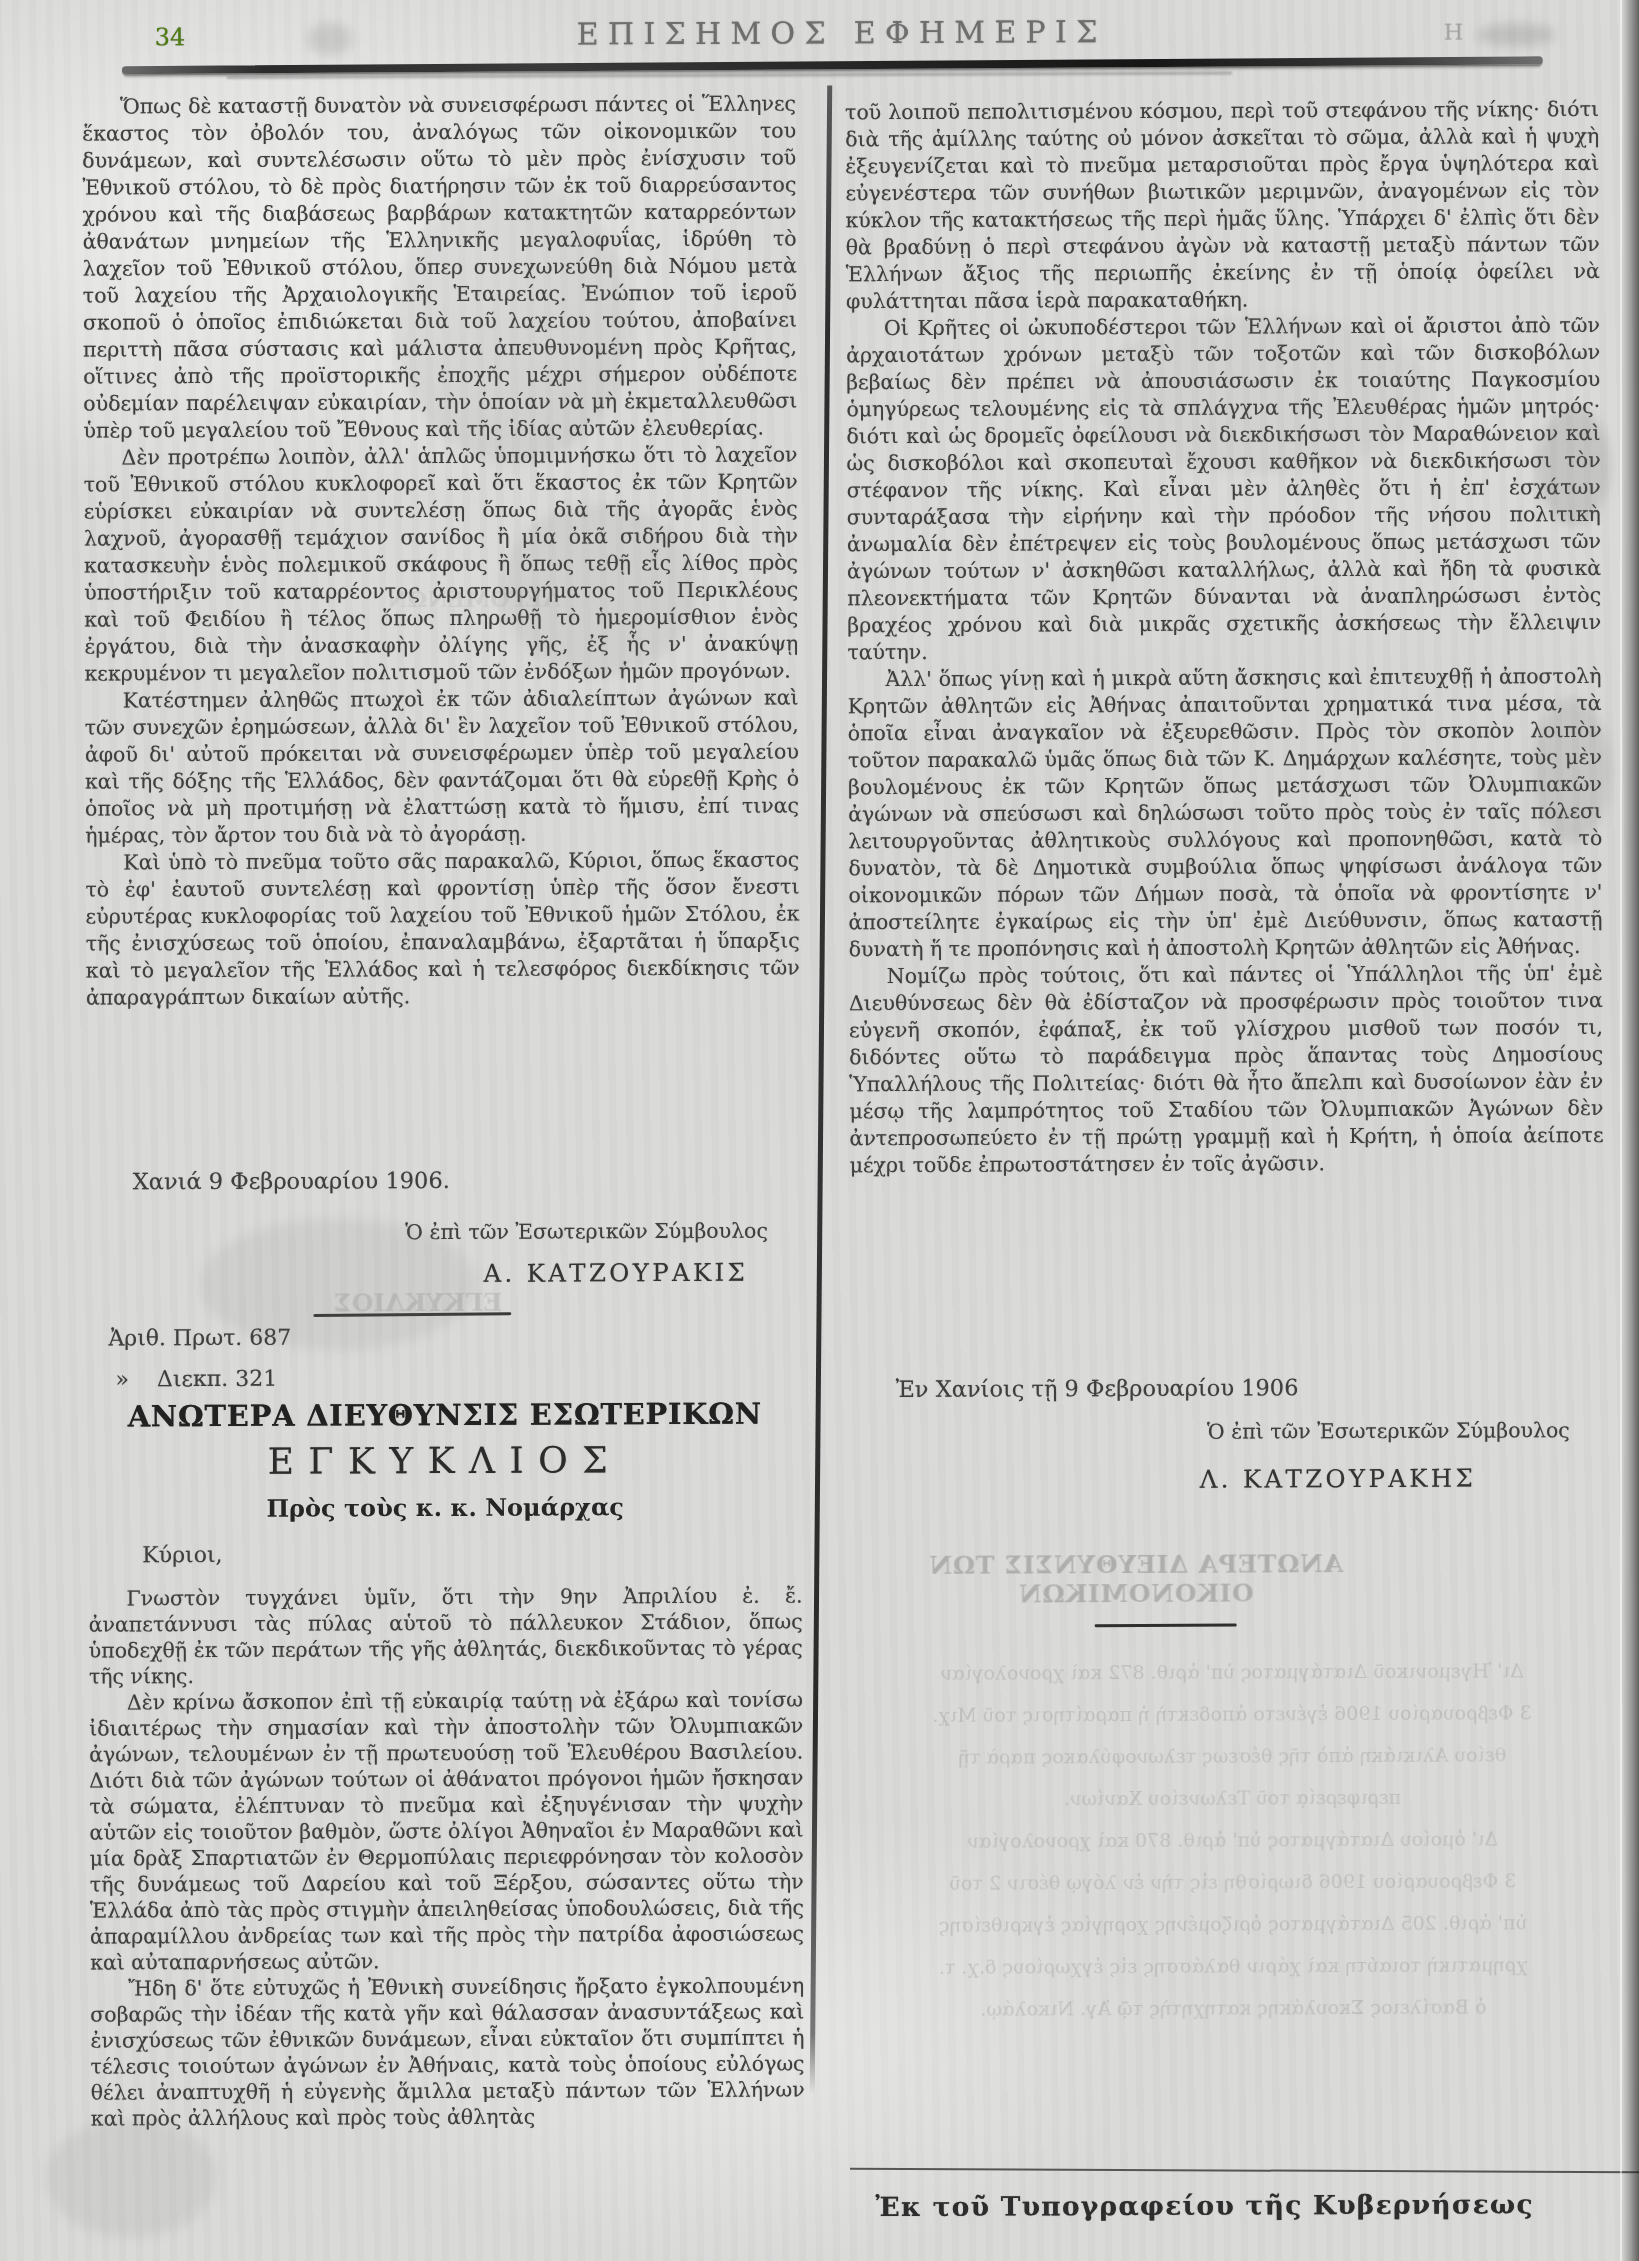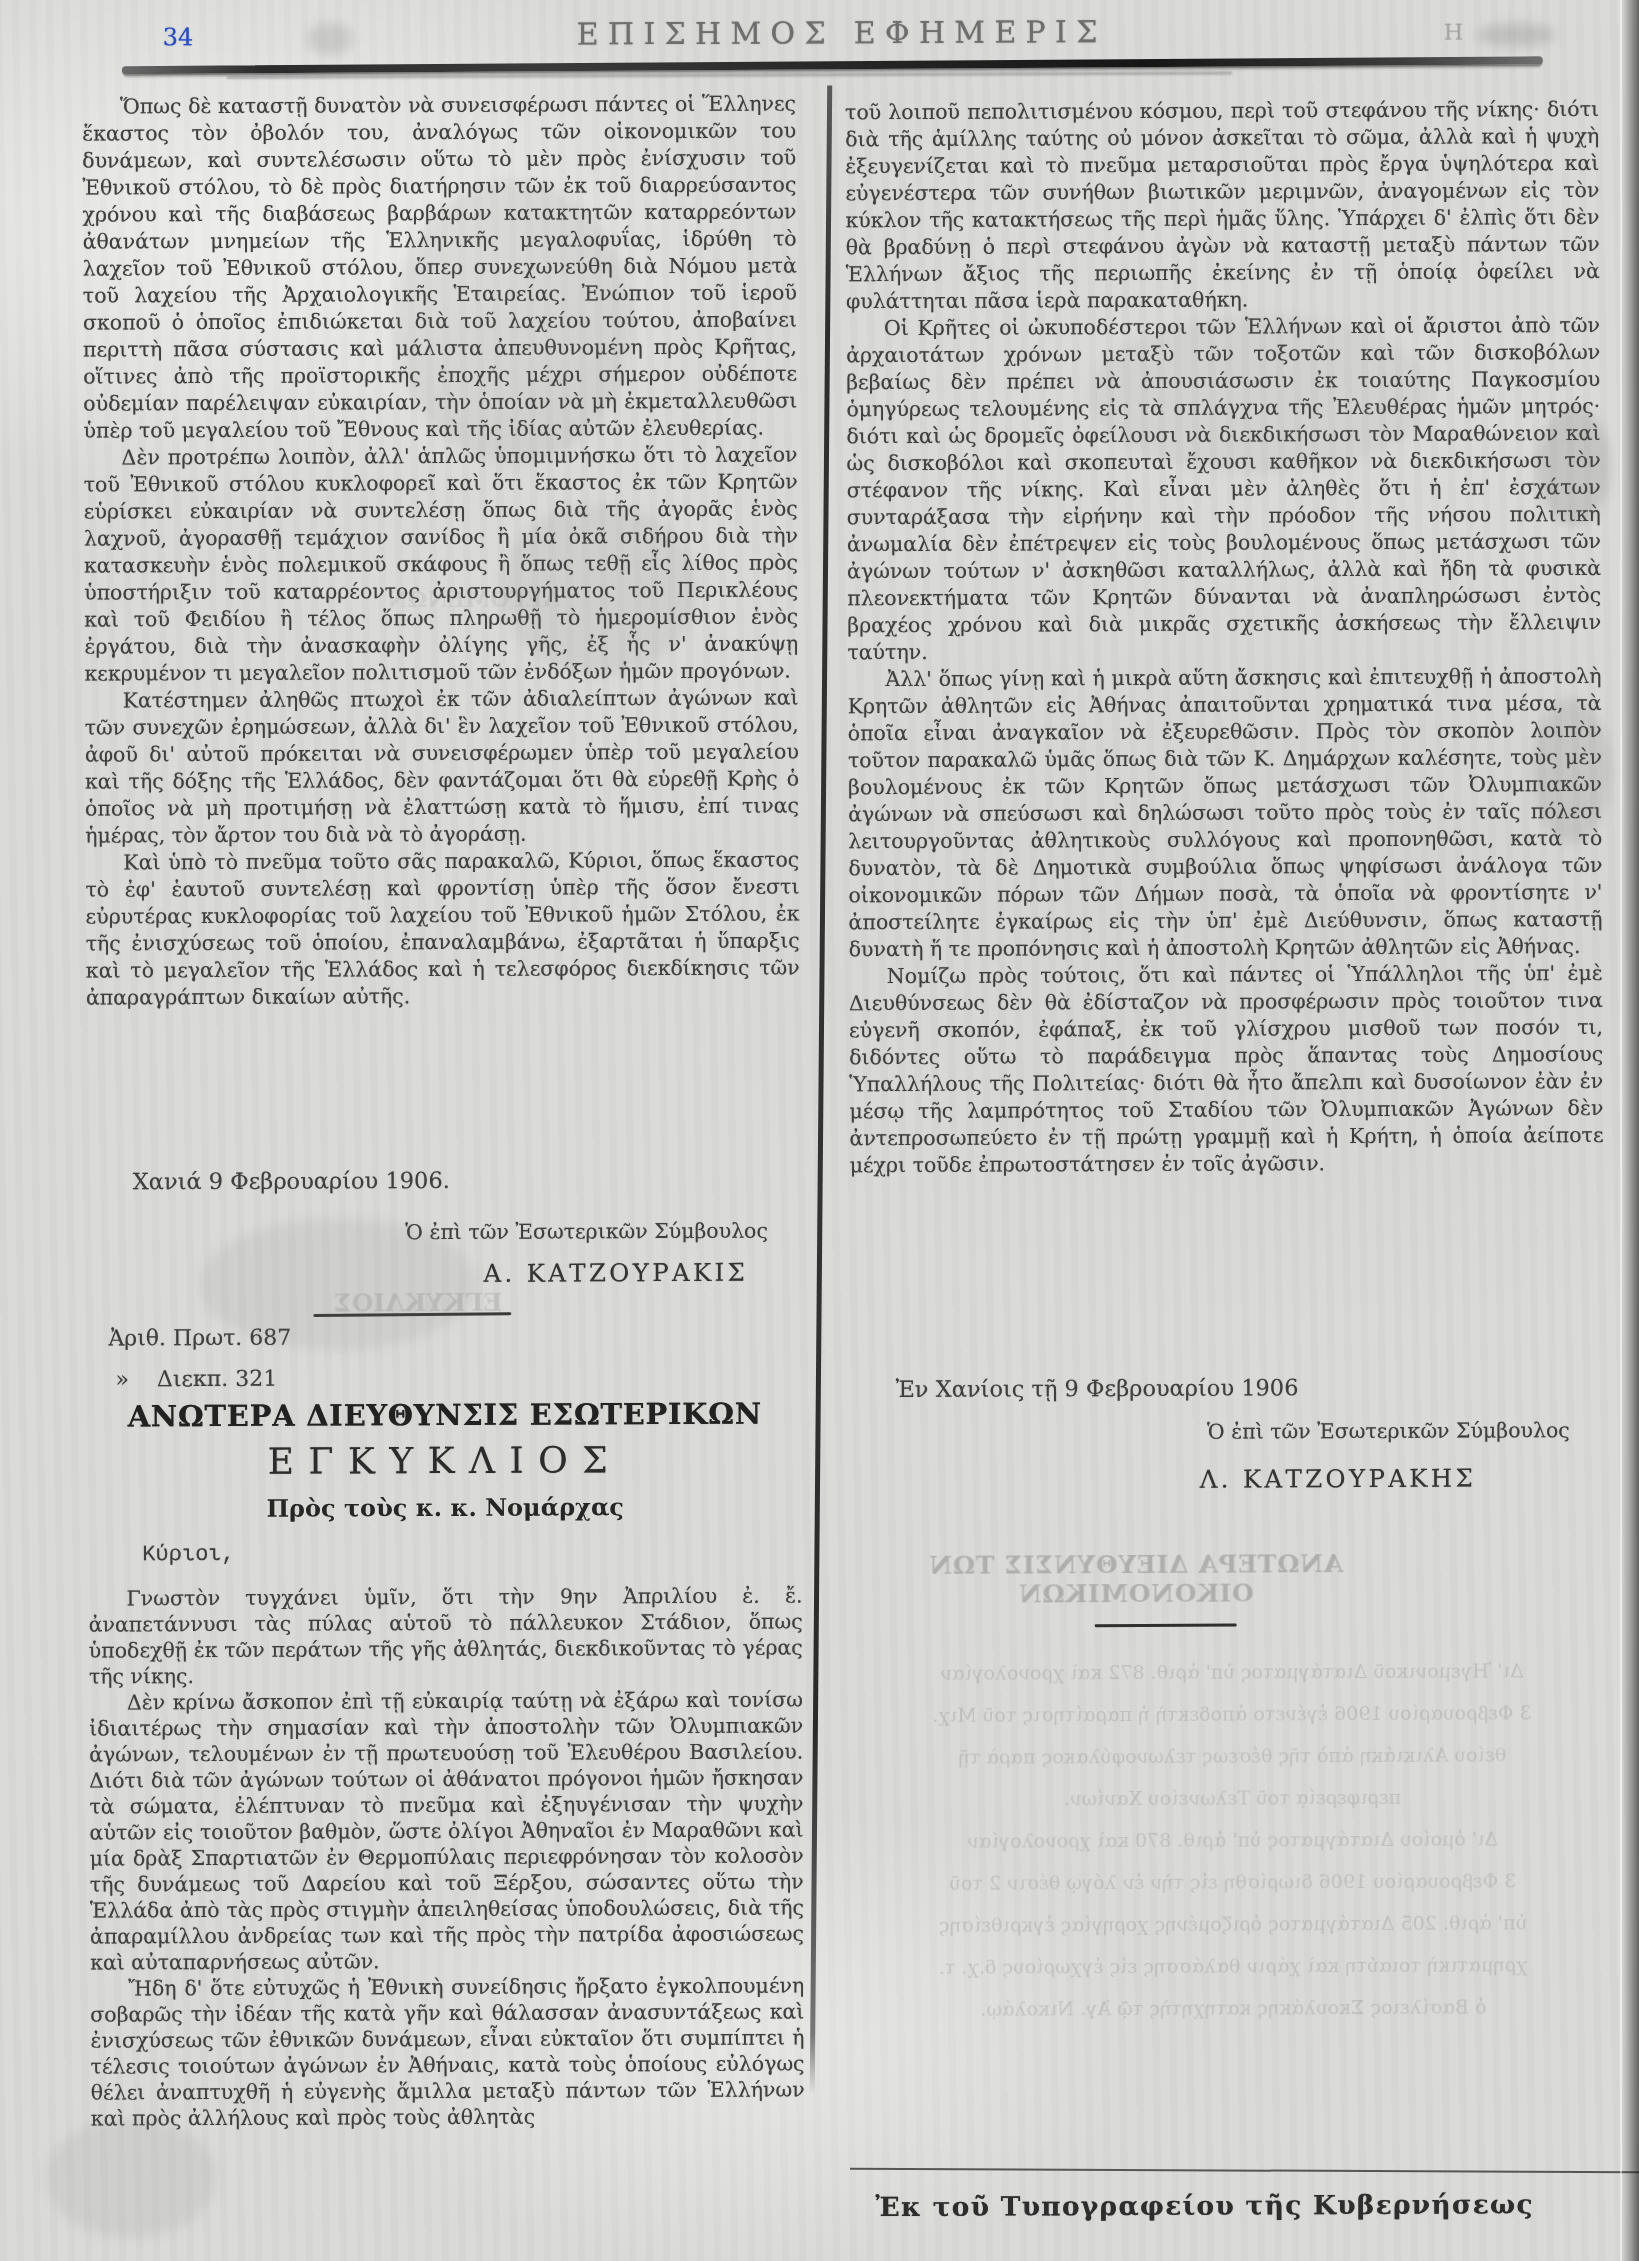--- a/index.html
+++ b/index.html
@@ -14,21 +14,21 @@
       repeating-linear-gradient(89deg, rgba(130,130,130,.045) 0 7.3px, rgba(235,235,235,.05) 7.3px 17px);
   }
   .abs{position:absolute;}
   .noint{cursor:default;}
   .sheet{position:absolute;left:0;top:0;width:1639px;height:2261px;transform:rotate(-0.25deg);transform-origin:55% 45%;}
   .ink{color:#3f3f3f;text-shadow:0 0 1px rgba(75,75,75,.55);}
   .body-text{font-size:20.5px;line-height:27px;text-align:justify;}
   .body-text p{margin:0;text-indent:38px;}
   .tight{line-height:26px;}
   .masthead{font-size:30px;letter-spacing:9.3px;color:#6e6e6e;text-shadow:0 0 1.3px rgba(110,110,110,.8);white-space:nowrap;}
-  .pagenum{font-size:24px;color:#1d4ed8;text-shadow:0 0 1.3px rgba(90,90,90,.7);margin-left:8px;}
+  .pagenum{font-size:24px;color:#4d7c0f;text-shadow:0 0 1.3px rgba(90,90,90,.7);}
   .rule-main{background:linear-gradient(90deg,#6a6a6a 0%,#2b2b2b 10%,#3a3a3a 30%,#232323 55%,#161616 72%,#3c3c3c 90%,#6f6f6f 100%);border-radius:4px;box-shadow:0 4.6px 2.6px -2px rgba(90,90,90,.55), 0 1.3px 0 rgba(40,40,40,.35);}
   .divider{background:linear-gradient(#5a5a5a,#2e2e2e 12%,#333 55%,#2a2a2a 82%,#777 97%,rgba(120,120,120,0));}
   .dateline{font-size:22.5px;}
   .sig-title{font-size:20.5px;text-align:right;}
   .sig-name{font-size:24.5px;letter-spacing:3.3px;text-align:right;color:#343434;text-shadow:0 0 1px rgba(60,60,60,.6);}
   .proto{font-size:22px;}
   .heading1{font-size:29px;font-weight:bold;text-align:center;color:#222;letter-spacing:0.7px;text-shadow:0 0 0.7px rgba(40,40,40,.7);}
   .heading2{font-size:36px;text-align:center;letter-spacing:14.5px;color:#2c2c2c;text-shadow:0 0 1px rgba(50,50,50,.6);}
   .heading3{font-size:24px;font-weight:bold;text-align:center;color:#262626;}
   .salut{font-size:22px;}
@@ -68,21 +68,21 @@
 
   <div class="abs mirror bleed noint" style="left:278px;top:1286px;width:278px;font-size:25px;font-weight:bold;opacity:.30;text-align:center;">ΕΓΚΥΚΛΙΟΣ</div>
   <div class="abs noint" style="left:312px;top:1311px;width:198px;height:3.3px;background:#3a3a3a;border-radius:2px;transform:rotate(-.3deg);"></div>
 
   <div class="abs proto ink" style="left:107px;top:1322px;">Ἀριθ. Πρωτ.  687</div>
   <div class="abs proto ink" style="left:114px;top:1363px;">»&nbsp;&nbsp;&nbsp;&nbsp;Διεκπ.  321</div>
 
   <div class="abs heading1" style="left:86px;top:1396px;width:714px;">ΑΝΩΤΕΡΑ ΔΙΕΥΘΥΝΣΙΣ ΕΣΩΤΕΡΙΚΩΝ</div>
   <div class="abs heading2" style="left:86px;top:1438px;width:714px;">ΕΓΚΥΚΛΙΟΣ</div>
   <div class="abs heading3" style="left:86px;top:1491px;width:714px;">Πρὸς τοὺς κ. κ. Νομάρχας</div>
-  <div class="abs salut ink" style="left:140px;top:1539px;font-family:Liberation Mono, monospace;">Κύριοι,</div>
+  <div class="abs salut ink" style="left:140px;top:1539px;">Κύριοι,</div>
 
   <div class="abs body-text ink tight" style="left:86px;top:1582px;width:714px;">
     <p>Γνωστὸν τυγχάνει ὑμῖν, ὅτι τὴν 9ην Ἀπριλίου ἐ. ἔ. ἀναπετάννυσι τὰς πύλας αὑτοῦ τὸ πάλλευκον Στάδιον, ὅπως ὑποδεχθῇ ἐκ τῶν περάτων τῆς γῆς ἀθλητάς, διεκδικοῦντας τὸ γέρας τῆς νίκης.</p>
     <p>Δὲν κρίνω ἄσκοπον ἐπὶ τῇ εὐκαιρίᾳ ταύτῃ νὰ ἐξάρω καὶ τονίσω ἰδιαιτέρως τὴν σημασίαν καὶ τὴν ἀποστολὴν τῶν Ὀλυμπιακῶν ἀγώνων, τελουμένων ἐν τῇ πρωτευούσῃ τοῦ Ἐλευθέρου Βασιλείου. Διότι διὰ τῶν ἀγώνων τούτων οἱ ἀθάνατοι πρόγονοι ἡμῶν ἤσκησαν τὰ σώματα, ἐλέπτυναν τὸ πνεῦμα καὶ ἐξηυγένισαν τὴν ψυχὴν αὑτῶν εἰς τοιοῦτον βαθμὸν, ὥστε ὀλίγοι Ἀθηναῖοι ἐν Μαραθῶνι καὶ μία δρὰξ Σπαρτιατῶν ἐν Θερμοπύλαις περιεφρόνησαν τὸν κολοσὸν τῆς δυνάμεως τοῦ Δαρείου καὶ τοῦ Ξέρξου, σώσαντες οὕτω τὴν Ἑλλάδα ἀπὸ τὰς πρὸς στιγμὴν ἀπειληθείσας ὑποδουλώσεις, διὰ τῆς ἀπαραμίλλου ἀνδρείας των καὶ τῆς πρὸς τὴν πατρίδα ἀφοσιώσεως καὶ αὐταπαρνήσεως αὐτῶν.</p>
     <p>Ἤδη δ' ὅτε εὐτυχῶς ἡ Ἐθνικὴ συνείδησις ἤρξατο ἐγκολπουμένη σοβαρῶς τὴν ἰδέαν τῆς κατὰ γῆν καὶ θάλασσαν ἀνασυντάξεως καὶ ἐνισχύσεως τῶν ἐθνικῶν δυνάμεων, εἶναι εὐκταῖον ὅτι συμπίπτει ἡ τέλεσις τοιούτων ἀγώνων ἐν Ἀθήναις, κατὰ τοὺς ὁποίους εὐλόγως θέλει ἀναπτυχθῆ ἡ εὐγενὴς ἅμιλλα μεταξὺ πάντων τῶν Ἑλλήνων καὶ πρὸς ἀλλήλους καὶ πρὸς τοὺς ἀθλητὰς</p>
   </div>
 
   <div class="abs mirror bleed noint" style="left:344px;top:584px;width:218px;font-size:22.5px;font-weight:bold;opacity:.16;">ΛΕΓΟΜΕΝΩΝ</div>
 
   <div class="abs body-text ink" style="left:849px;top:99px;width:754px;">

